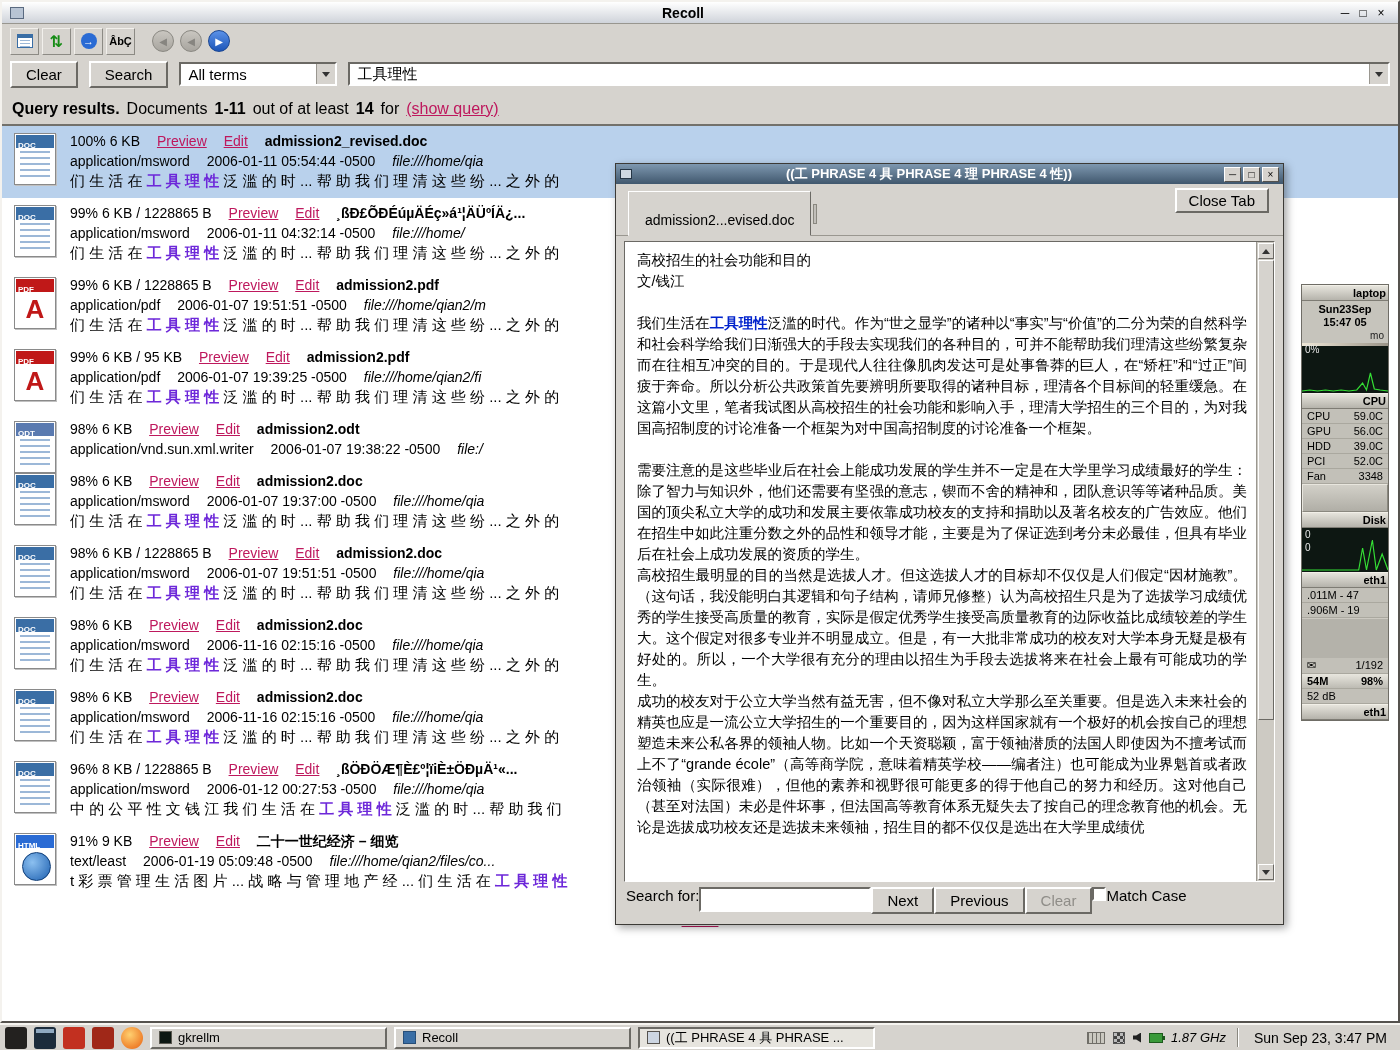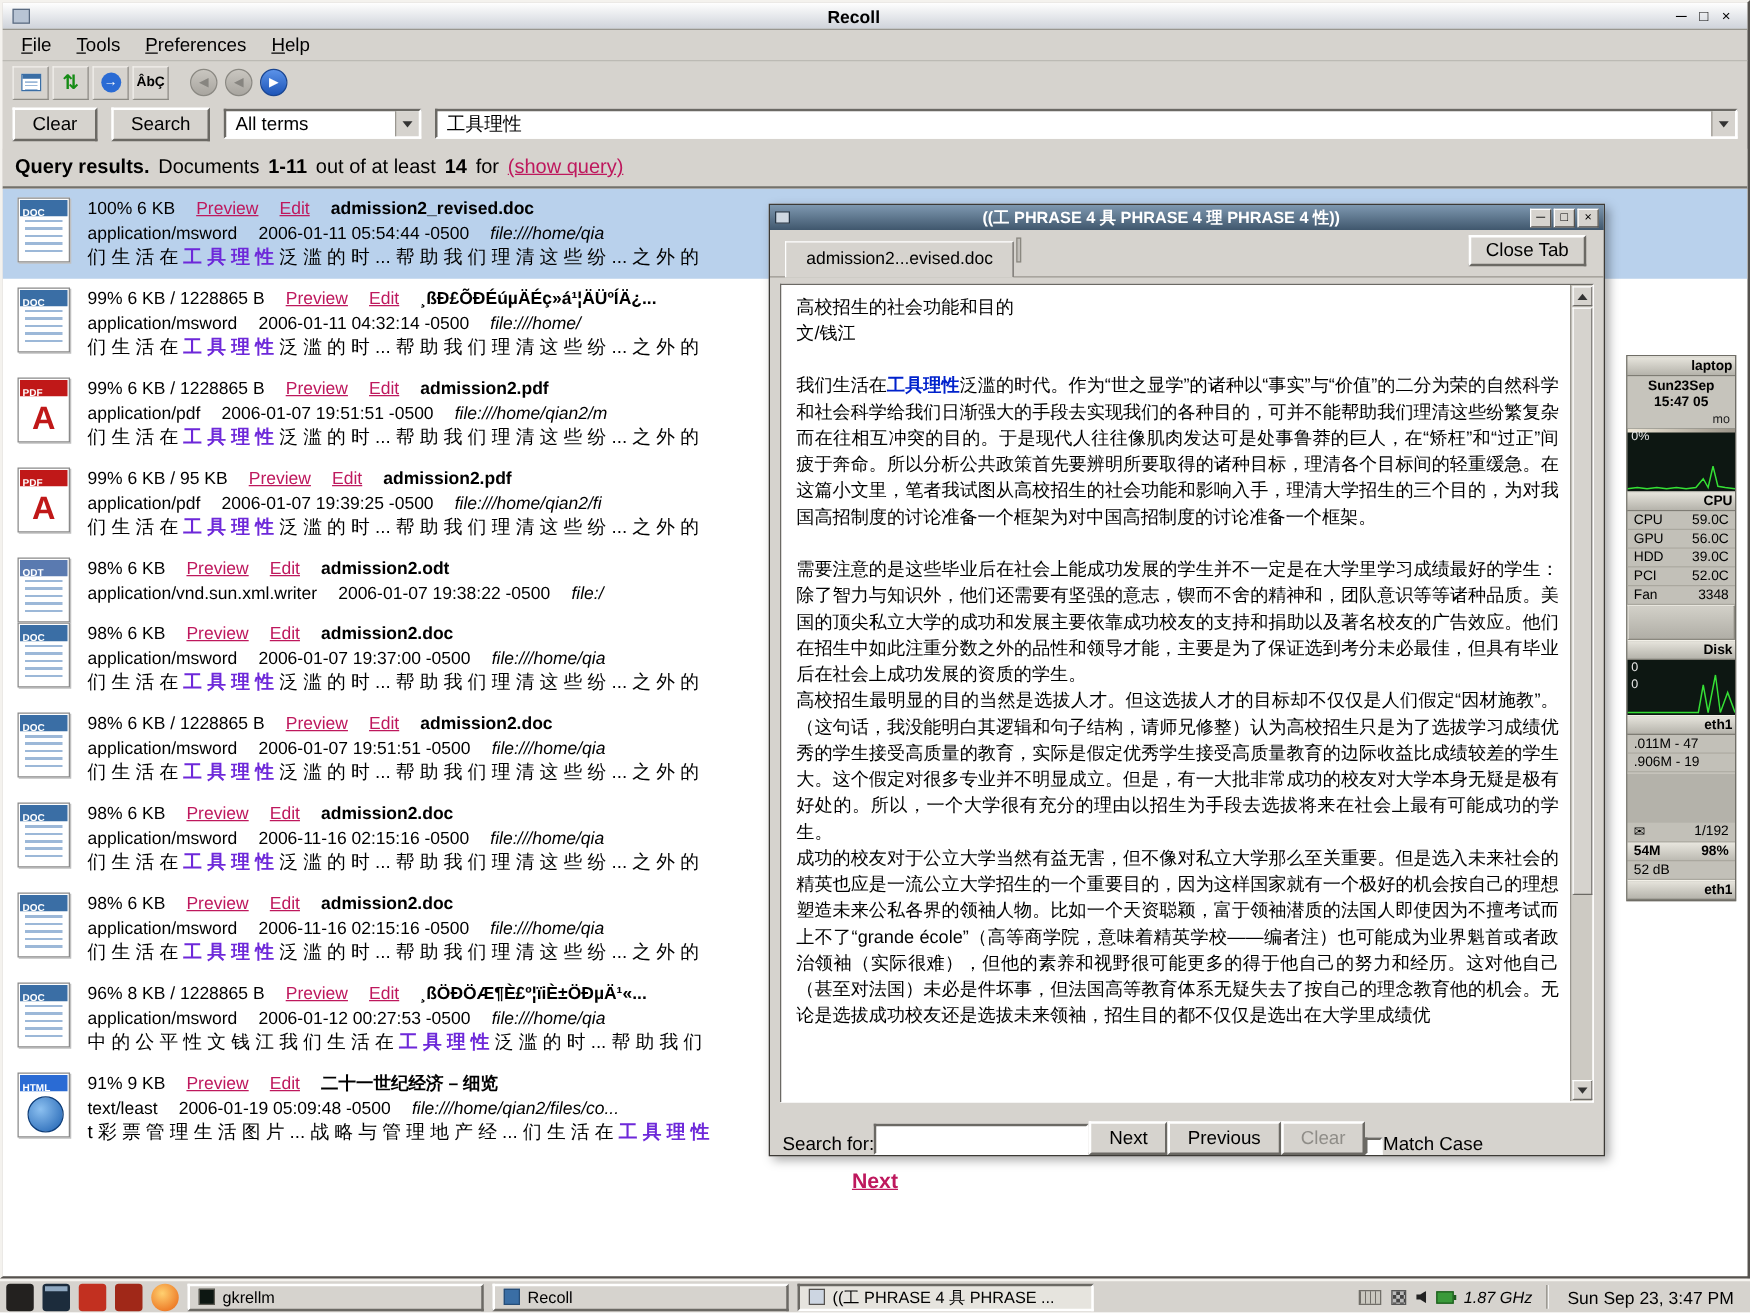--- a/index.html
+++ b/index.html
@@ -89,38 +89,38 @@
   .preview-window { position:absolute; left:615px; top:163px; width:669px; height:762px;
     background:#d6d3ce; border:1px solid #3c3a36; box-shadow:3px 3px 8px rgba(0,0,0,.35);
     display:flex; flex-direction:column; }
   .pv-titlebar { height:20px; flex:0 0 20px; background:linear-gradient(#7e98b0,#40576d);
     color:#fff; display:flex; align-items:center; padding:0 4px; }
   .pv-tb-icon { width:12px; height:10px; background:#cfd8e2; border:1px solid #263646; margin-right:4px; }
   .pv-title { flex:1; text-align:center; font-weight:bold; font-size:13px; white-space:nowrap; overflow:hidden; }
   .pv-tb-btn { width:17px; height:15px; margin-left:2px; background:#d6d3ce; color:#000;
     border:1px solid; border-color:#fff #55524e #55524e #fff; font-size:10px; line-height:13px; text-align:center; }
   .pv-tabrow { flex:0 0 33px; position:relative; padding:6px 0 0 12px; border-bottom:1px solid #9a9790; }
-  .pv-tab { display:inline-block; padding:4px 16px 7px; background:#d6d3ce; font-size:14px;
+  .pv-tab { display:inline-block; padding:20px 16px 7px; background:#d6d3ce; font-size:14px;
     border:1px solid; border-color:#ffffff #6b6964 #d6d3ce #ffffff; position:relative; top:1px; }
   .pv-tab-edge { display:inline-block; width:4px; height:20px; background:#c2bfba; border:1px solid #8a8880; margin-left:2px; }
   .pv-closetab { position:absolute; right:14px; top:4px; padding:2px 12px; font-size:15px; }
   .pv-text-wrap { flex:1; margin:5px 8px; background:#fff; position:relative; overflow:hidden;
     border:1px solid; border-color:#6b6964 #ffffff #ffffff #6b6964; }
   .pv-text { position:absolute; left:0; top:0; right:19px; bottom:0; padding:8px 8px 0 12px;
     font-size:14.5px; line-height:21px; overflow:hidden; text-align:justify; }
   .pv-para.blank { height:21px; }
   .pv-hl { color:#0022cc; font-weight:bold; }
   .pv-scrollbar { position:absolute; top:0; right:0; bottom:0; width:18px; background:#cdcac3; border-left:1px solid #9a9790; }
   .sb-btn { position:absolute; left:1px; width:16px; height:16px; background:#d6d3ce;
     border:1px solid; border-color:#fff #6b6964 #6b6964 #fff; display:flex; align-items:center; justify-content:center; }
   .sb-up { top:1px; } .sb-down { bottom:1px; }
   .tri-up { width:0;height:0;border-left:4px solid transparent;border-right:4px solid transparent;border-bottom:5px solid #333; }
   .sb-thumb { position:absolute; left:1px; top:18px; width:16px; height:72%; background:#d6d3ce;
     border:1px solid; border-color:#fff #6b6964 #6b6964 #fff; }
-  .pv-find { flex:0 0 37px; display:flex; align-items:flex-end; padding:0 10px; font-size:15px; }
+  .pv-find { flex:0 0 37px; display:flex; align-items:flex-start; padding:0 10px; font-size:15px; }
   .pv-find-input { width:172px; height:25px; background:#fff; border:2px solid; border-color:#6b6964 #fff #fff #6b6964; }
   .btn.disabled { color:#8f8d88; }
   .checkbox { width:14px; height:14px; background:#fff; border:2px solid; border-color:#6b6964 #fff #fff #6b6964; }
 
   
   .gkrellm { position:absolute; left:1301px; top:284px; width:88px; background:#a9a79f;
     border:1px solid #6f6d66; font-size:11px; }
   .gk-strip { background:linear-gradient(#e6e4dc,#b5b3ab); border-top:1px solid #f2f0e8;
     border-bottom:1px solid #7e7c74; text-align:right; font-weight:bold; padding:1px 2px; font-size:11px; }
   .gk-clock { background:#c6c4bc; padding:2px 4px 1px; text-align:center; font-weight:bold; line-height:13px; }
@@ -174,26 +174,20 @@
   <div class="main-window">
 
     <div class="titlebar">
       <span class="tb-icon"></span>
       <span class="tb-title">Recoll</span>
       <span class="tb-btn">─</span>
       <span class="tb-btn">□</span>
       <span class="tb-btn">×</span>
     </div>
 
-    <div class="menubar">
-      <span class="menu-item">File</span>
-      <span class="menu-item">Tools</span>
-      <span class="menu-item">Preferences</span>
-      <span class="menu-item">Help</span>
-    </div>
 
     <div class="toolbar">
       <span class="tool-btn">
           <span class="mini-table"></span>
         </span>
       <span class="tool-btn">
           <span class="glyph-green">⇅</span>
         </span>
       <span class="tool-btn">
           <span class="circle-blue-sm">→</span>

